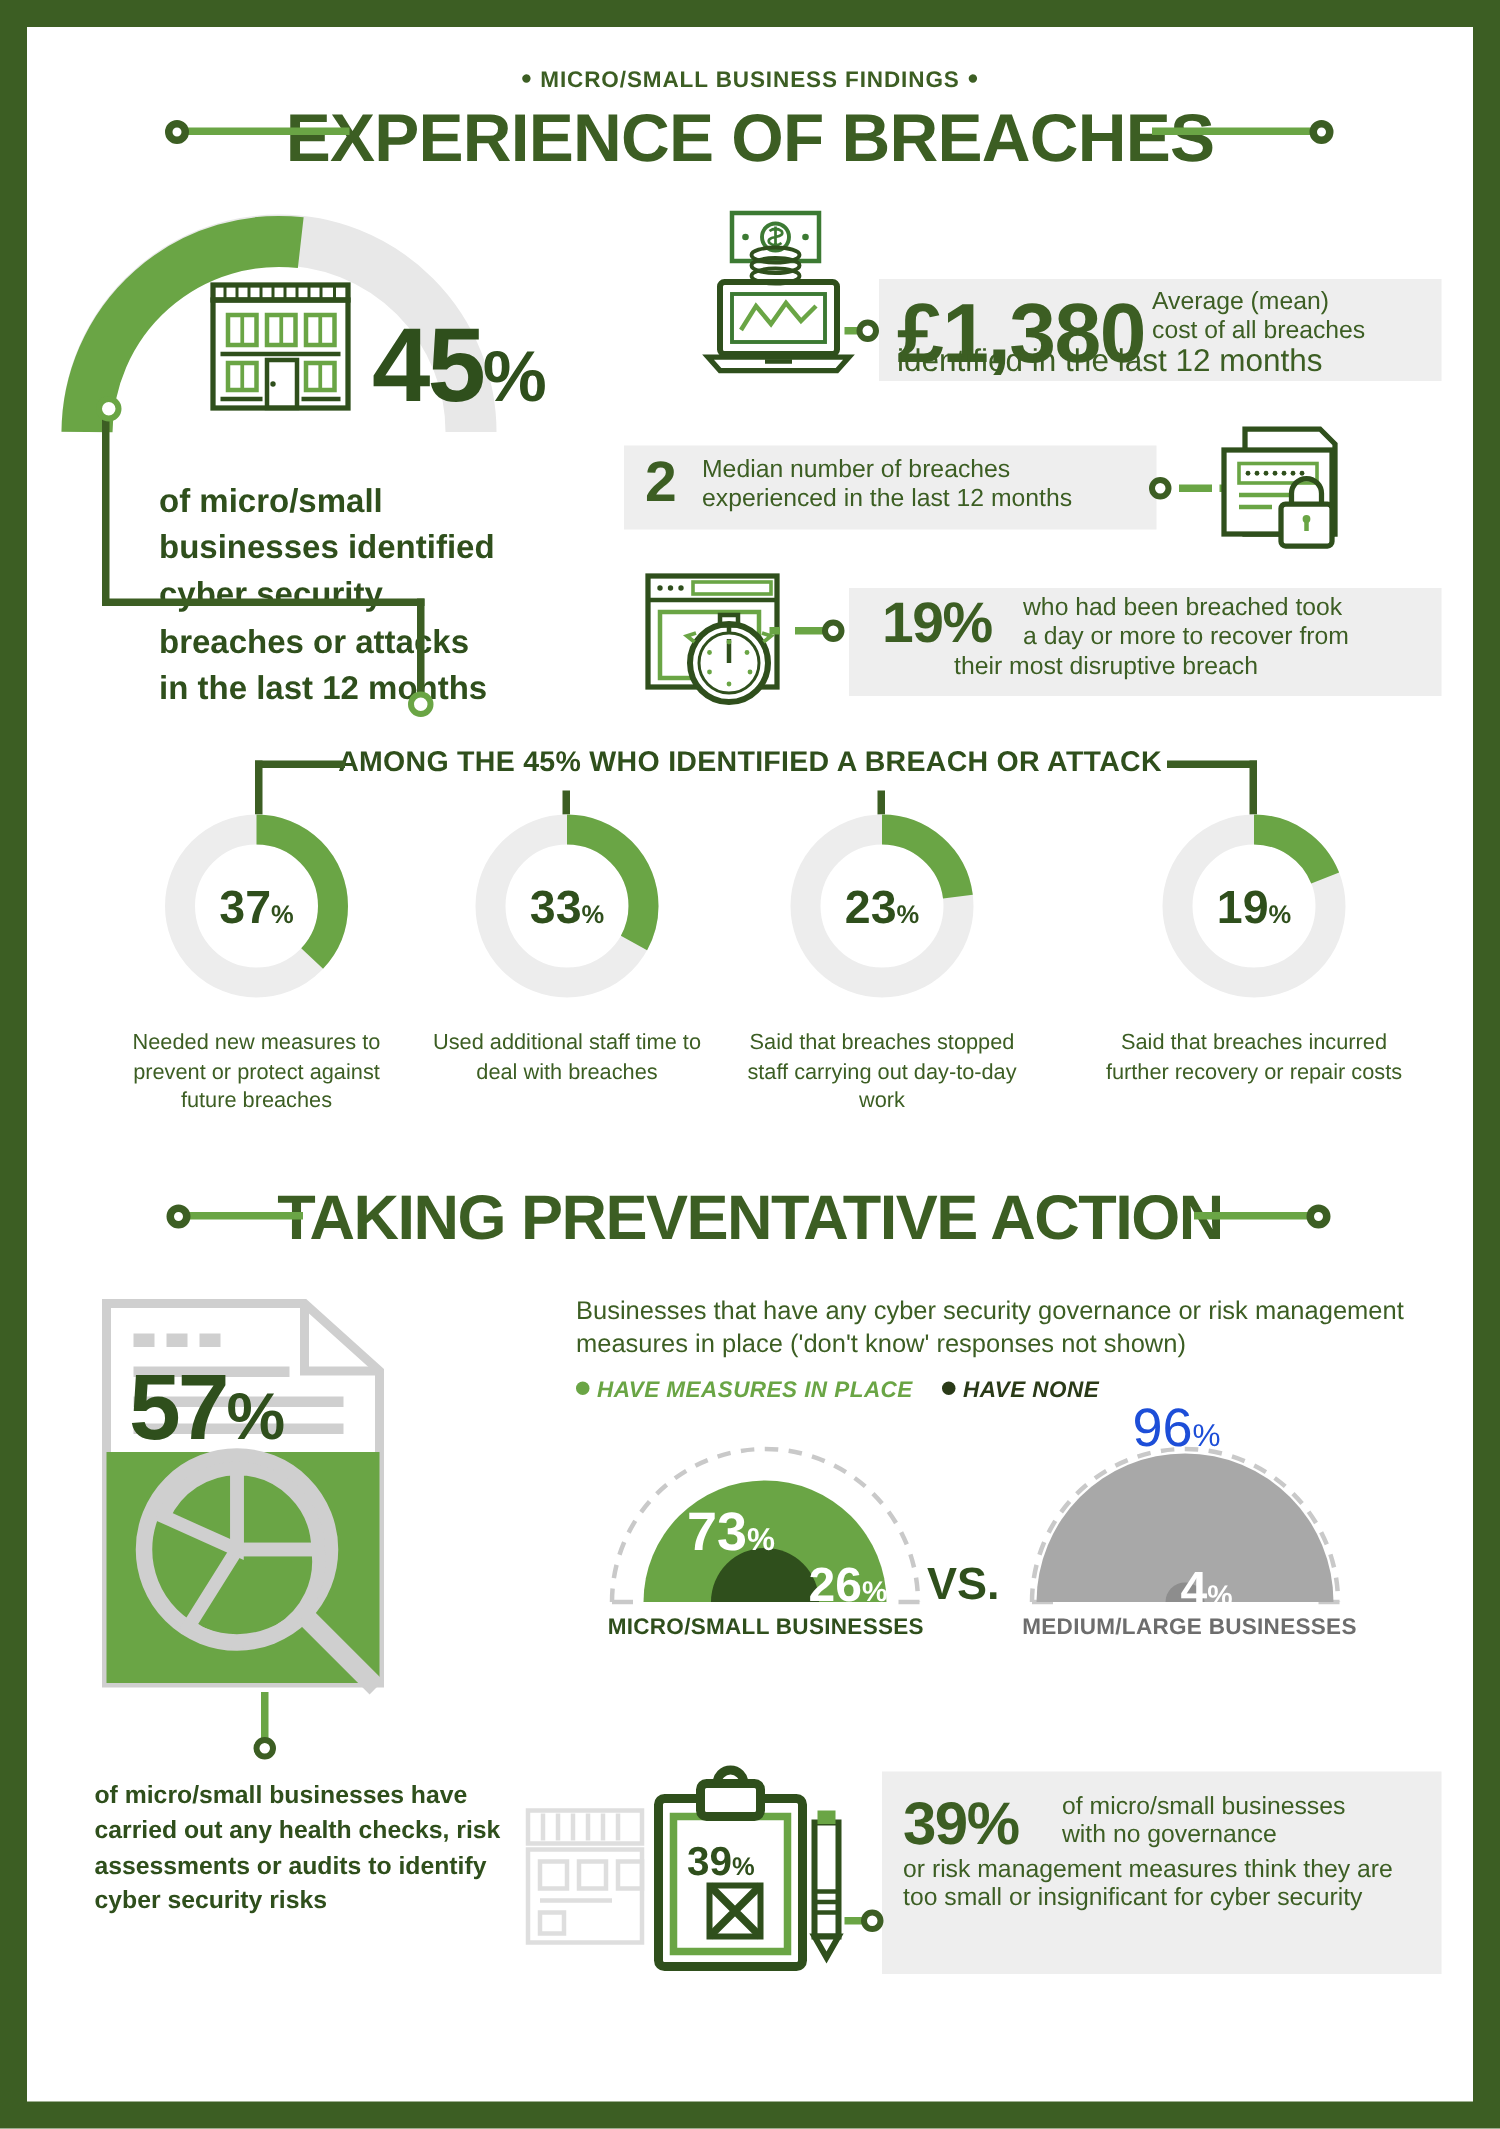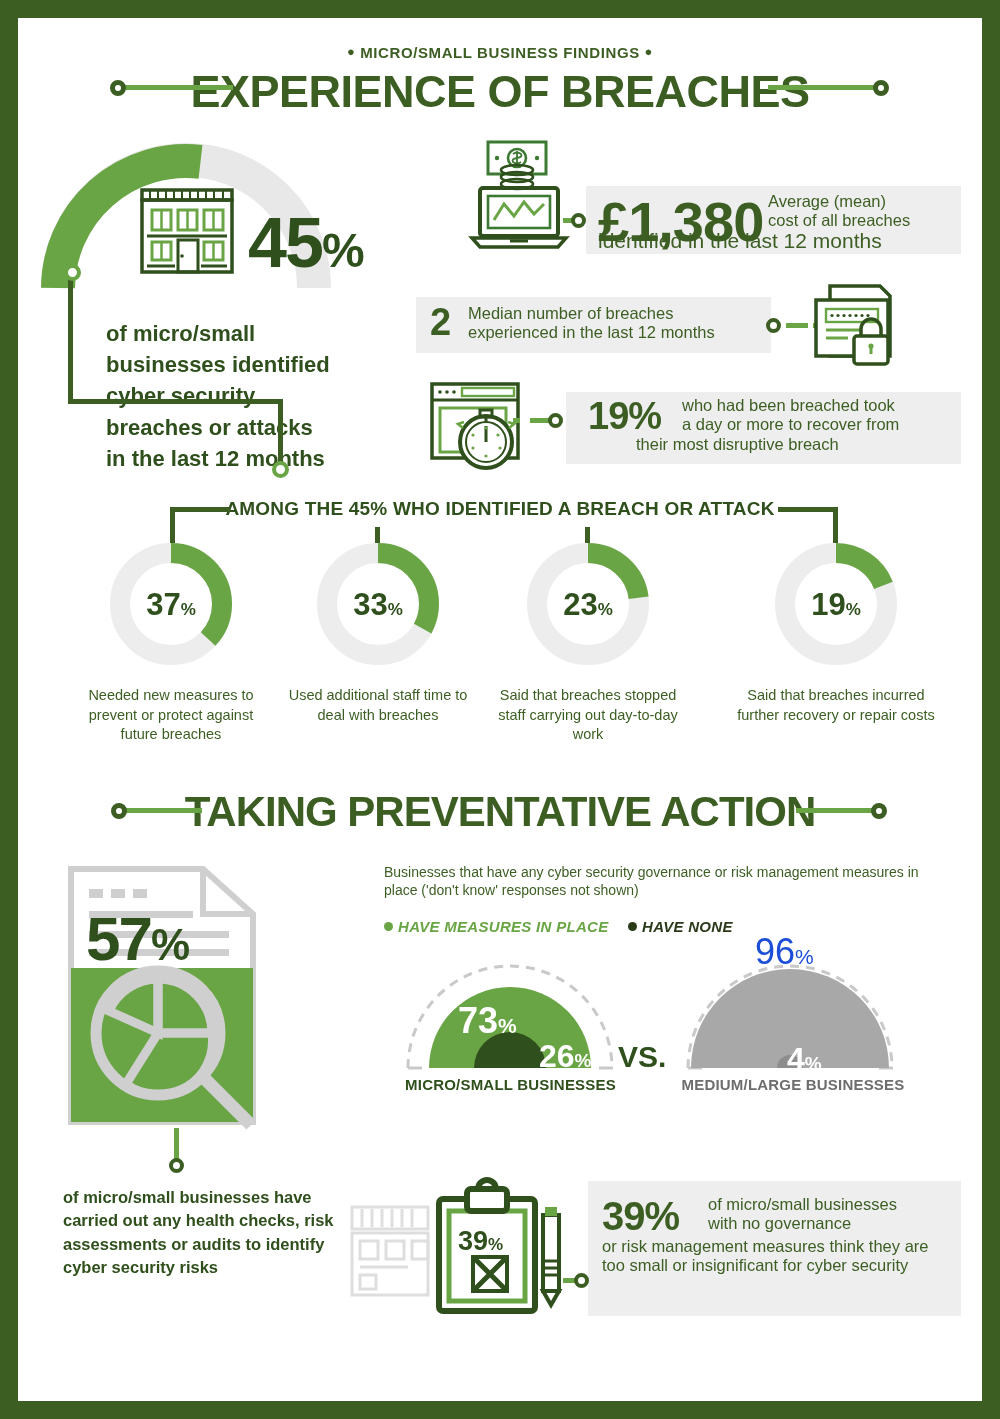--- a/index.html
+++ b/index.html
@@ -307,21 +307,21 @@
     <path d="M93 170 L44 148 A54 54 0 0 1 93 116 Z" fill="none" stroke="#cfcfcf" stroke-width="9"></path>
     <line x1="138" y1="214" x2="186" y2="262" stroke="#cfcfcf" stroke-width="13"></line>
   </svg>
   <div class="abs" style="left:68px;top:890px;font-size:62px;font-weight:bold;color:#2f4f1c;line-height:1;letter-spacing:-2px;">
     <span>57</span><span style="font-size:44px;">%</span>
   </div>
   <div class="cline" style="left:156px;top:1110px;width:5px;height:34px;"></div>
   <div class="cring" style="left:151px;top:1140px;z-index:3;"></div>
   <div class="abs boldbody" style="left:45px;top:1168px;width:285px;font-size:16.5px;">of micro/small businesses have carried out any health checks, risk assessments or audits to identify cyber security risks</div>
 
-  <div class="abs bodytext" style="left:366px;top:845px;width:570px;font-size:14px;">Businesses that have any cyber security governance or risk management measures in place ('don't know' responses not shown)</div>
+  <div class="abs bodytext" style="left:366px;top:845px;width:570px;font-size:17px;">Businesses that have any cyber security governance or risk management measures in place ('don't know' responses not shown)</div>
   <div class="legend" style="left:366px;top:900px;color:#6aa545;">
     <span class="lg-dot" style="background:#6aa545;"></span><span>HAVE MEASURES IN PLACE</span>
   </div>
   <div class="legend" style="left:610px;top:900px;color:#2a3a18;">
     <span class="lg-dot" style="background:#2a3a18;"></span><span>HAVE NONE</span>
   </div>
 
   <svg class="abs" style="left:385px;top:945px;" width="215" height="112" viewBox="0 0 215 112">
     <path d="M5 105 A102 102 0 0 1 209 105" fill="none" stroke="#c9c9c9" stroke-width="3" stroke-dasharray="9 7"></path>
     <path d="M5 105 h14 M196 105 h14" stroke="#c9c9c9" stroke-width="3"></path>

